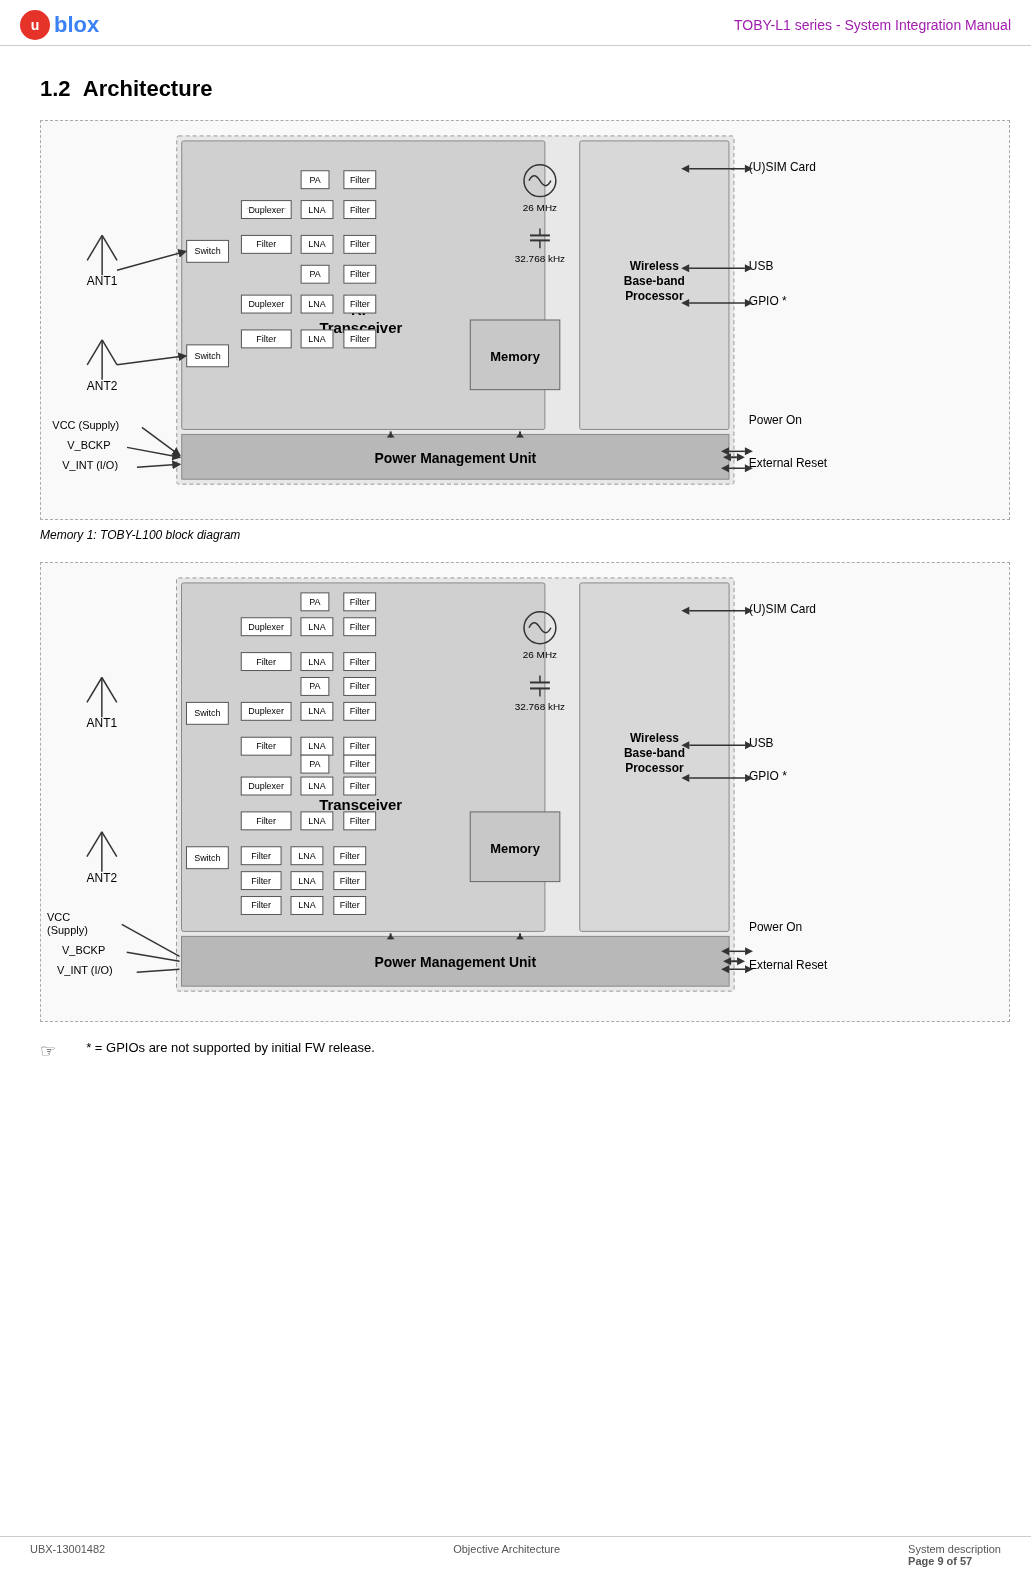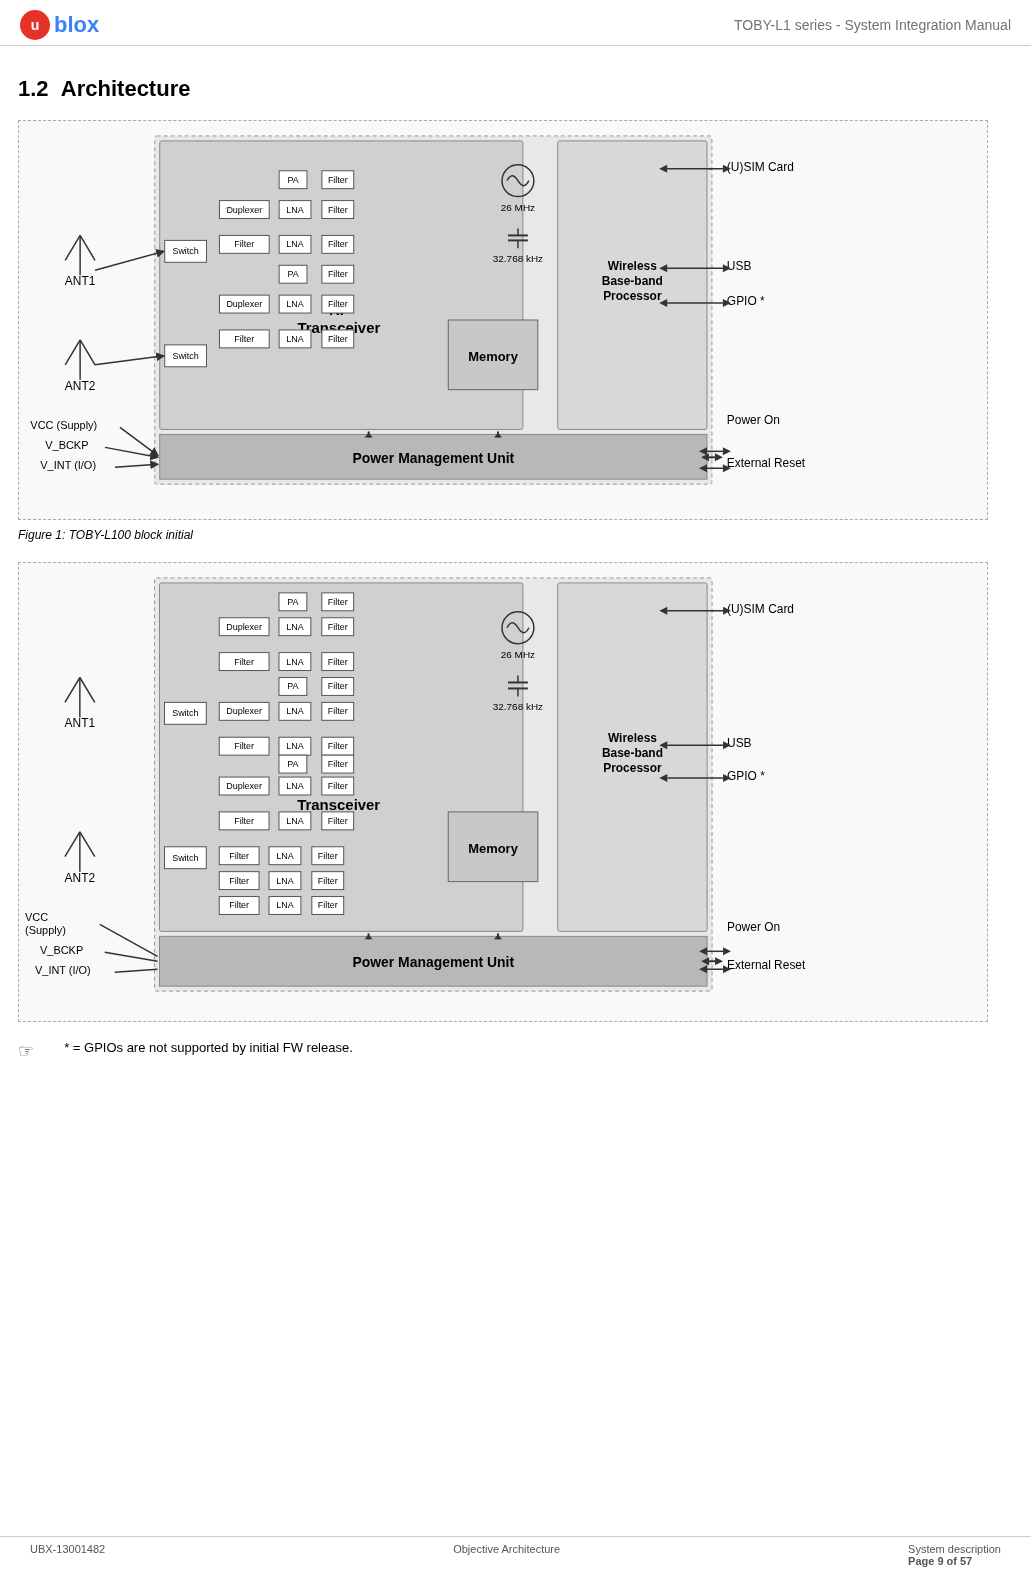--- a/index.html
+++ b/index.html
@@ -37,26 +37,26 @@
       font-size: 14px;
       margin-right: 4px;
     }
     .logo-text {
       font-size: 22px;
       font-weight: bold;
       color: #3b82f6;
     }
     .header-title {
       font-size: 14px;
-      color: #737373;
+      color: #a21caf;
     }
 
     
     .main-content {
-      padding: 20px 18px;
+      padding: 20px 40px;
     }
 
     .section-heading {
       font-size: 22px;
       font-weight: bold;
       margin-bottom: 18px;
       margin-top: 10px;
     }
 
     
@@ -271,21 +271,21 @@
 
       <defs>
         <marker id="arr" markerWidth="6" markerHeight="6" refX="5" refY="3" orient="auto">
           <path d="M0,0 L6,3 L0,6 Z" fill="#333"></path>
         </marker>
         <marker id="arr2" markerWidth="6" markerHeight="6" refX="5" refY="3" orient="auto">
           <path d="M0,0 L6,3 L0,6 Z" fill="#333"></path>
         </marker>
       </defs>
     </svg>
-    <div class="figure-caption">Figure 1: TOBY-L100 block initial</div>
+    <div class="figure-caption">Memory 1: TOBY-L100 block diagram</div>
   </div>
 
   <div class="diagram-wrapper">
     <svg width="970" height="460" viewBox="0 0 970 460" style="border: 1px dashed #aaa; background:#f9f9f9;">
 
       <rect x="135" y="15" width="560" height="415" fill="#e8e8e8" stroke="#999" stroke-width="1" stroke-dasharray="4,3" rx="2"></rect>
 
       <rect x="140" y="20" width="365" height="350" fill="#d0d0d0" stroke="#888" stroke-width="1" rx="2"></rect>
       <text x="320" y="230" text-anchor="middle" font-size="15" font-weight="bold" fill="#000">RF</text>
       <text x="320" y="248" text-anchor="middle" font-size="15" font-weight="bold" fill="#000">Transceiver</text>

